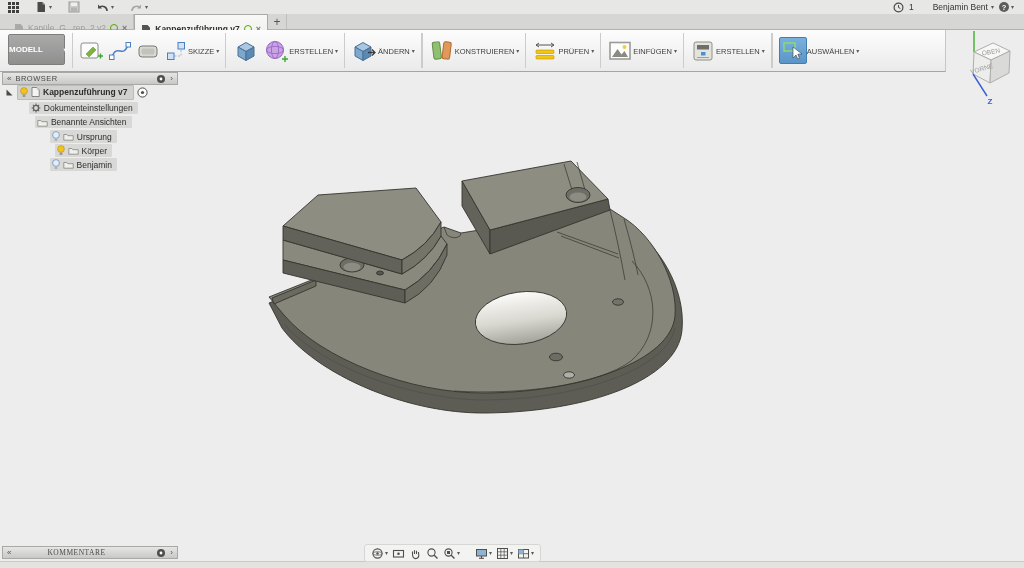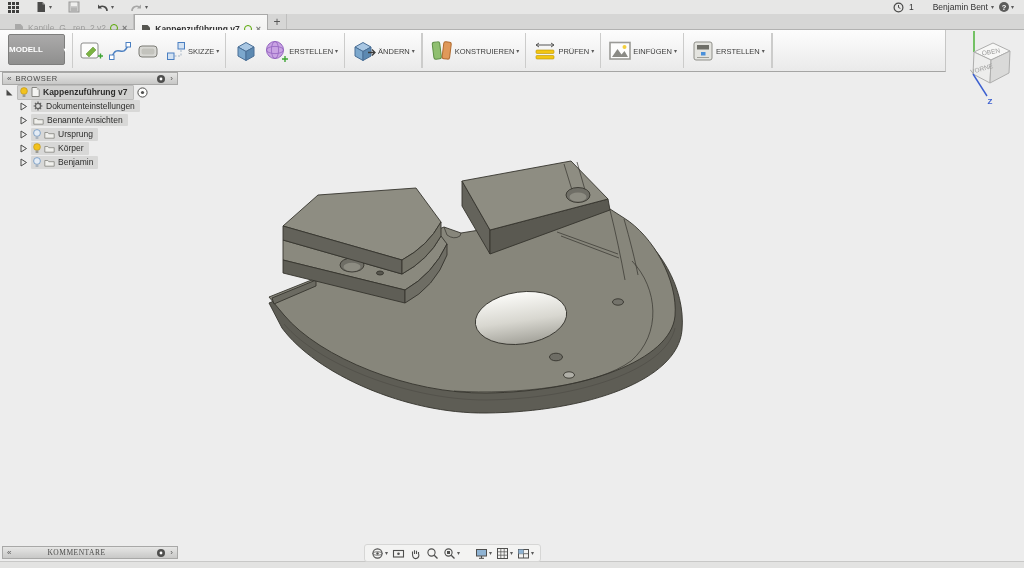--- a/index.html
+++ b/index.html
@@ -55,21 +55,21 @@
   .phead .chev{font-size:8px;color:#555;line-height:1;}
   .ptitle{letter-spacing:.5px;}
   .ph-spacer{flex:1;}
   .browser-head{left:2px;top:72px;}
   .comments-head{left:2px;top:546px;}
   .comments-head .ptitle{margin-left:32px;font-family:Liberation Serif, serif;}
 
   
   .tree{position:absolute;left:5px;top:85px;font-size:8.5px;color:#2d2d2c;}
   .trow{display:flex;align-items:center;height:14px;gap:3px;}
-  .trow.child{padding-left:14px;}
+  .trow.child{padding-left:14px;flex-direction:column;}
   .chip{background:#d8d8d7;border-radius:1px;padding:1px 5px 1px 2px;display:flex;align-items:center;gap:3px;}
   .chip.root{font-weight:bold;background:#d1d1d0;border:1px solid #bcbcbb;}
 
   
   .model-svg{position:absolute;left:258px;top:148px;}
   .viewcube{position:absolute;left:960px;top:28px;}
 
   
   .bottomstrip{position:absolute;top:561px;left:0;width:1024px;height:7px;background:#e3e3e2;
                border-top:1px solid #c8c8c7;box-sizing:border-box;}
@@ -317,20 +317,34 @@
       </div>
       <div class="glabel">
         <span>ERSTELLEN</span>
         <span class="cr">▾</span>
       </div>
     </div>
     <div class="tsep"></div>
 
     <div class="tsep"></div>
 
+    <div class="tgroup">
+      <div class="ticons">
+        <span class="selbtn">
+          <svg width="22" height="21">
+            <rect x="2" y="3" width="11" height="8" fill="none" stroke="#8fdc6a" stroke-width="1.4"></rect>
+            <path d="M11,7 v11 l3,-3 1.7,4 1.8,-0.8 -1.7,-4 4.2,-0.2 z" fill="#fff" stroke="#3c3c3b" stroke-width="0.6"></path>
+          </svg>
+        </span>
+      </div>
+      <div class="glabel">
+        <span>AUSWÄHLEN</span>
+        <span class="cr">▾</span>
+      </div>
+    </div>
   </div>
 
   <div class="phead browser-head">
     <span class="chev">«</span>
     <span class="ptitle">BROWSER</span>
     <span class="ph-spacer"></span>
     <svg width="10" height="10">
       <circle cx="5" cy="5" r="4" fill="#4f4f4e"></circle>
         <circle cx="5" cy="5" r="1.4" fill="#fff"></circle>
     </svg>

